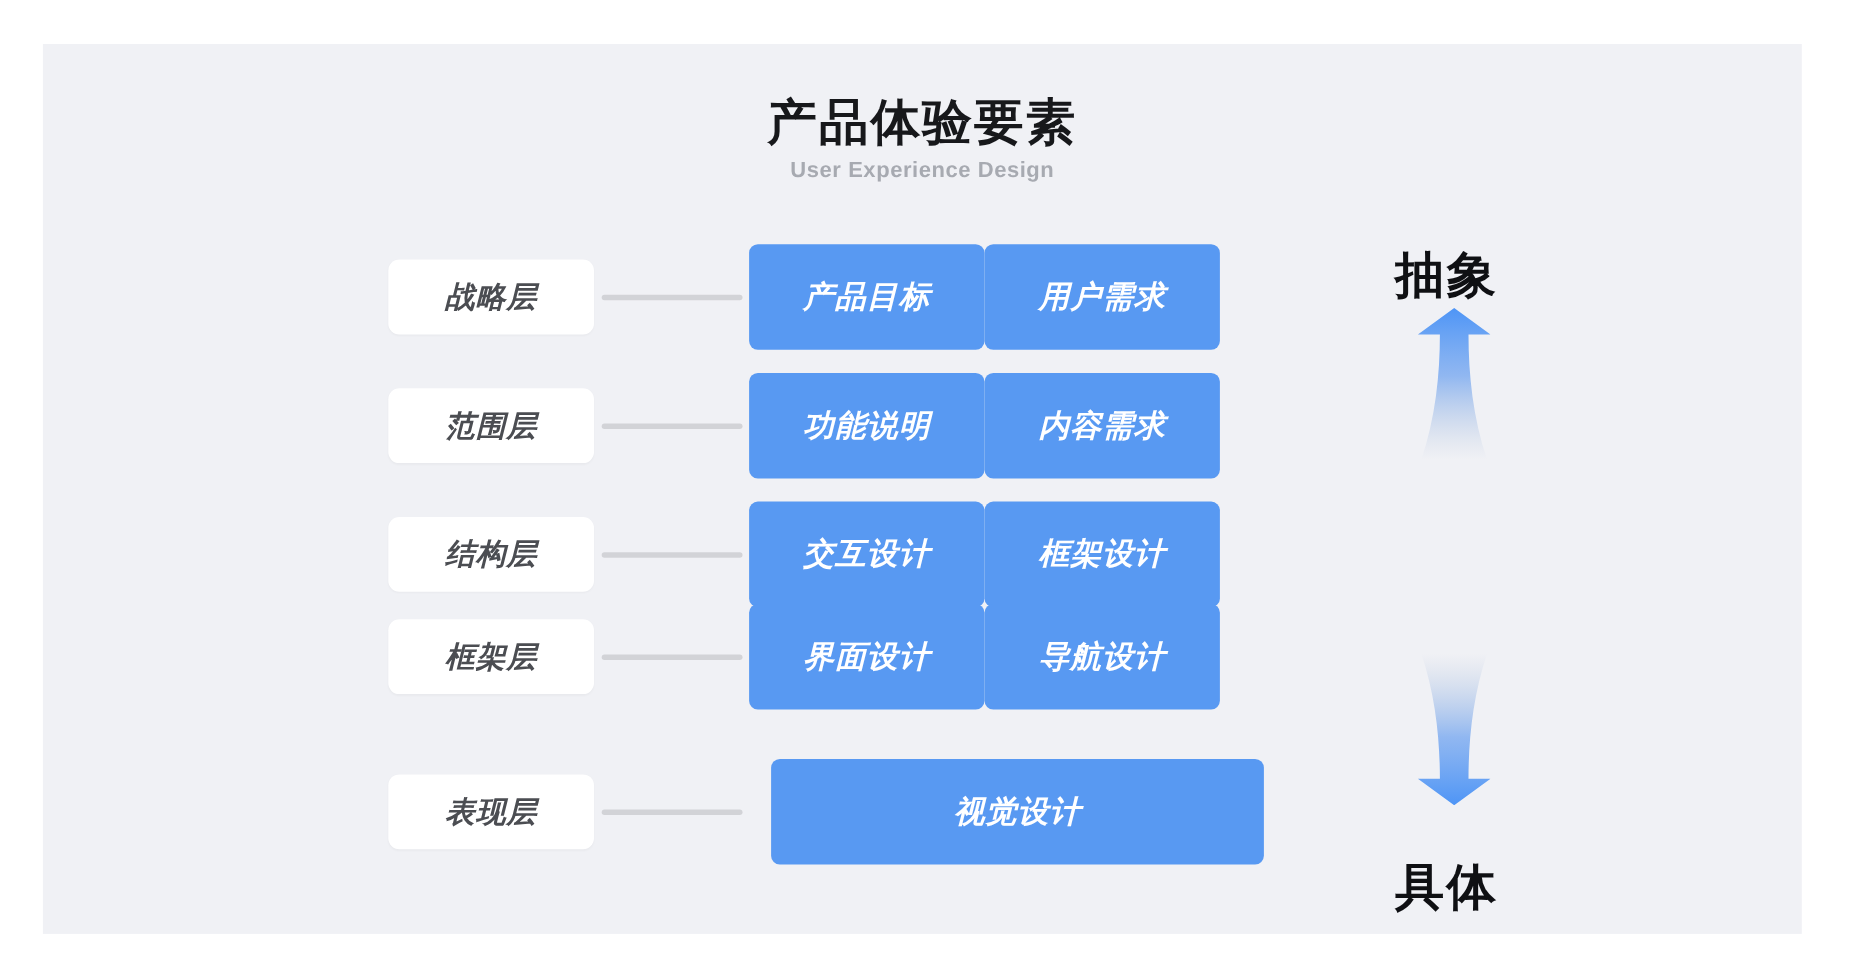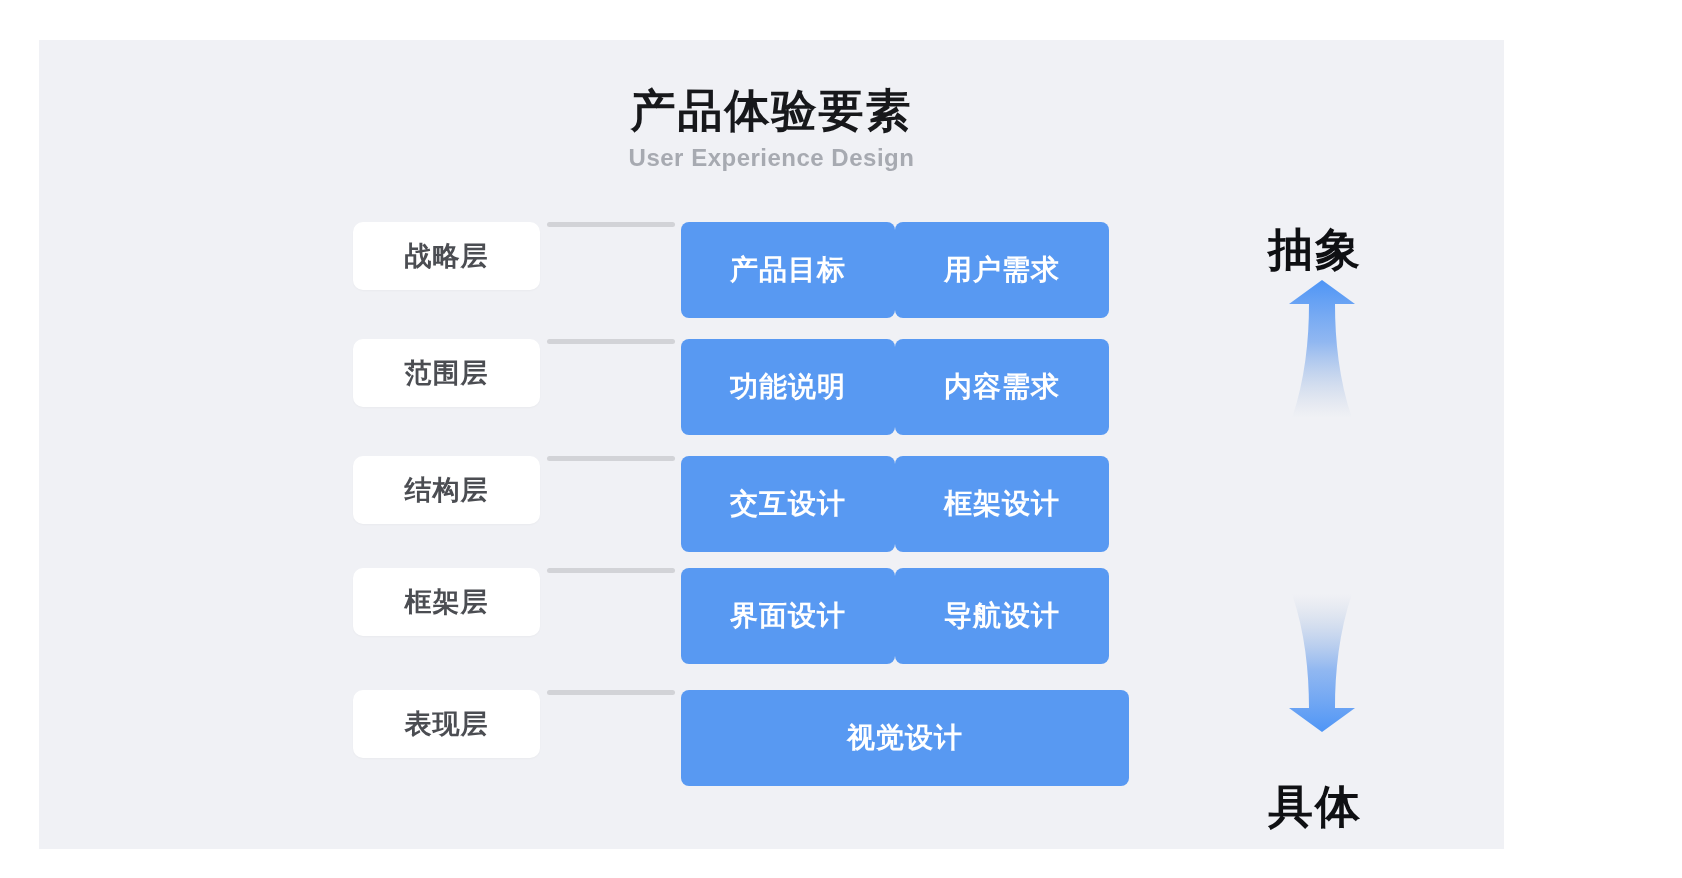--- a/index.html
+++ b/index.html
@@ -5,48 +5,49 @@
   * { margin: 0; padding: 0; box-sizing: border-box; }
   html, body {
     width: 1682px; height: 878px;
     background: #ffffff;
     font-family: "Liberation Sans", "DejaVu Sans", sans-serif;
     overflow: hidden;
   }
   .panel {
     position: absolute;
     left: 39px; top: 40px;
-    width: 1465px; height: 809px;
+    width: 1599px; height: 809px;
     background: #F0F1F5;
   }
   .header {
     position: absolute;
     top: 46px; left: 0; width: 100%;
     text-align: center;
   }
   .title {
     font-size: 45px;
     font-weight: 700;
     color: #17181B;
     letter-spacing: 2px;
     line-height: 1.1;
   }
   .subtitle {
     margin-top: 8px;
-    font-size: 24px;
+    font-size: 20px;
     font-weight: 700;
     color: #A7AAB1;
     letter-spacing: 0.5px;
   }
   .row {
     position: absolute;
     left: 314px;
     height: 96px;
     display: flex;
-    align-items: flex-start;
+    align-items: center;
+    font-style: italic;
   }
   .row-label {
     width: 187px; height: 68px;
     background: #FFFFFF;
     border-radius: 10px;
     display: flex; align-items: center; justify-content: center;
     font-size: 27px;
     font-weight: 600;
     color: #4B4D52;
     letter-spacing: 1px;
@@ -66,21 +67,21 @@
     background: #5899F2;
     border-radius: 8px;
     display: flex; align-items: center; justify-content: center;
     font-size: 28px;
     font-weight: 700;
     color: #FFFFFF;
     letter-spacing: 1px;
     flex: none;
   }
   .card + .card { }
-  .card.wide { width: 448px; }
+  .card.wide { width: 448px; margin-left: 20px; }
   .axis-label {
     position: absolute;
     left: 1161px;
     width: 230px;
     text-align: center;
     font-size: 45px;
     font-weight: 700;
     color: #0F1013;
     letter-spacing: 2px;
   }
@@ -119,21 +120,21 @@
     <div class="card">内容需求</div>
   </div>
 
   <div class="row" style="top: 416px;">
     <div class="row-label">结构层</div>
     <div class="connector"></div>
     <div class="card">交互设计</div>
     <div class="card">框架设计</div>
   </div>
 
-  <div class="row" style="top: 528px;">
+  <div class="row" style="top: 509px;">
     <div class="row-label">框架层</div>
     <div class="connector"></div>
     <div class="card">界面设计</div>
     <div class="card">导航设计</div>
   </div>
 
   <div class="row" style="top: 650px;">
     <div class="row-label">表现层</div>
     <div class="connector"></div>
     <div class="card wide">视觉设计</div>

